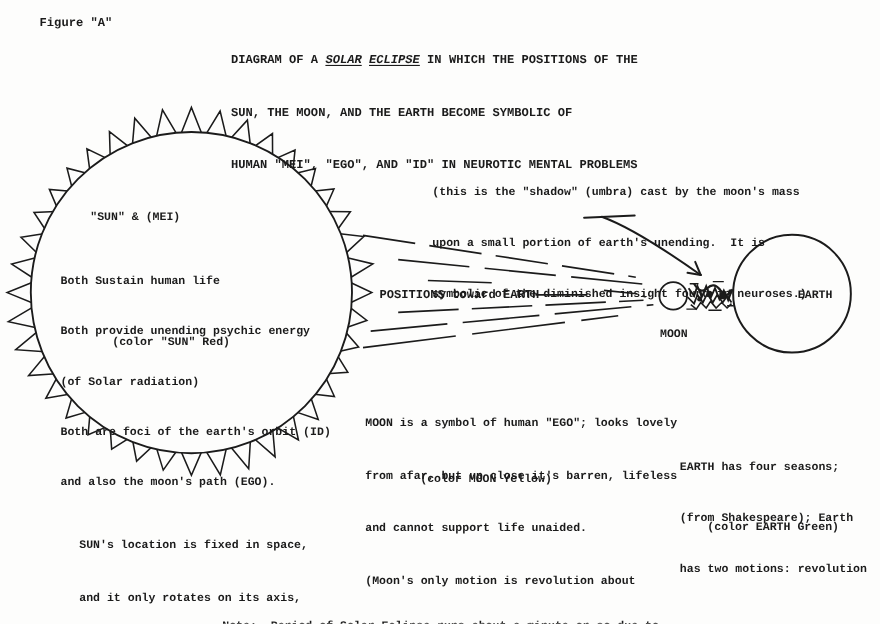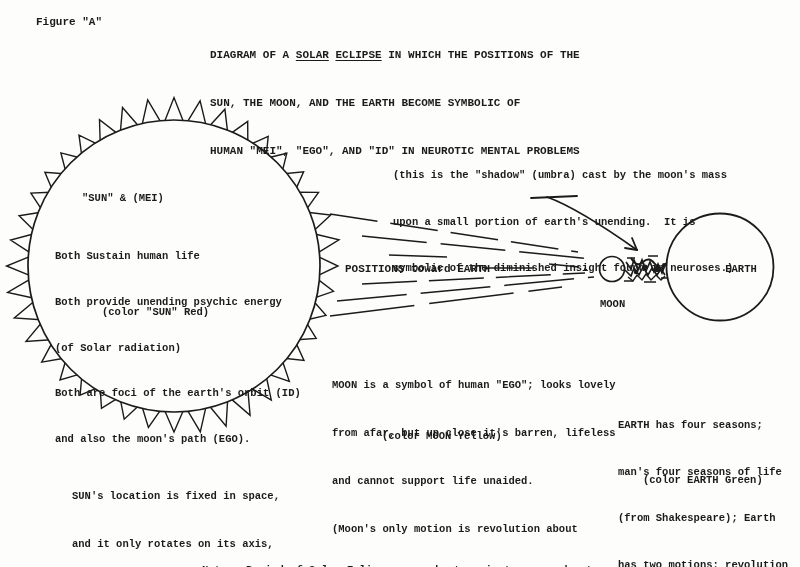--- a/index.html
+++ b/index.html
@@ -8,21 +8,21 @@
     background:#fdfdfc;color:#1b1b1b;
     font-family:"Liberation Mono","DejaVu Sans Mono",monospace;
     font-weight:bold;
   }
   #art{position:absolute;left:0;top:0;}
   .txt{position:absolute;white-space:pre;}
   .t11{font-size:11px;line-height:16px;letter-spacing:0;}
   .t10{font-size:10.5px;line-height:15.5px;}
   .lh15{line-height:15.2px;}
   .lh16{line-height:16px;}
-  .u{text-decoration:underline;text-underline-offset:2px;}
+  .u{text-decoration:underline;text-underline-offset:2px;font-style:italic;}
   .center-x{transform:translateX(-50%);margin-left:21px;}
 </style>
 </head>
 <body>
 
 <svg id="art" width="800" height="567" viewBox="0 0 800 567">
 
   <path id="sun-spikes" d="M317.2,256.1L338.0,266.0L317.2,275.9M316.9,278.6L333.5,291.3L313.8,298.2M313.2,300.8L326.0,315.4L307.1,319.7M306.1,322.2L316.2,338.4L297.1,339.8M295.6,342.1L304.0,360.5L284.0,358.2M282.2,360.2L289.3,381.3L268.2,374.2M266.2,376.0L271.3,400.0L250.1,387.6M247.8,389.1L250.1,415.4L230.2,398.1M227.7,399.1L226.1,426.2L208.8,405.2M206.2,405.8L200.3,431.8L186.6,408.9M183.9,409.2L174.0,432.0L164.1,409.2M161.4,408.9L148.4,427.4L141.8,405.8M139.2,405.2L124.2,419.2L120.3,399.1M117.8,398.1L101.5,408.3L100.2,389.1M97.9,387.6L80.1,395.2L81.8,376.0M79.8,374.2L60.0,380.0L65.8,360.2M64.0,358.2L41.7,362.1L52.4,342.1M50.9,339.8L26.0,341.4L41.9,322.2M40.9,319.7L14.3,317.9L34.8,300.8M34.2,298.2L7.6,292.4L31.1,278.6M30.8,275.9L6.5,266.0L30.8,256.1M31.1,253.4L10.6,240.1L34.2,233.8M34.8,231.2L19.1,215.7L40.9,212.3M41.9,209.8L30.9,193.1L50.9,192.2M52.4,189.9L44.9,172.2L64.0,173.8M65.8,171.8L60.9,152.9L79.8,157.8M81.8,156.0L79.0,135.2L97.9,144.4M100.2,142.9L99.5,119.7L117.8,133.9M120.3,132.9L122.5,107.5L139.2,126.8M141.8,126.2L147.7,99.9L161.4,123.1M164.1,122.8L174.0,97.6L183.9,122.8M186.6,123.1L200.1,100.9L206.2,126.2M208.8,126.8L224.9,109.2L227.7,132.9M230.2,133.9L247.7,121.4L247.8,142.9M250.1,144.4L268.2,136.3L266.2,156.0M268.2,157.8L286.8,153.2L282.2,171.8M284.0,173.8L303.6,171.8L295.6,189.9M297.1,192.2L318.5,192.4L306.1,209.8M307.1,212.3L330.7,215.1L313.2,231.2M313.8,233.8L339.0,239.9L316.9,253.4" fill="#fdfdfc" stroke="#1b1b1b" stroke-width="1.4" stroke-linejoin="miter"></path>
 
   <circle cx="174" cy="266" r="146" fill="#fdfdfc" stroke="#1b1b1b" stroke-width="1.7"></circle>
@@ -100,21 +100,20 @@
   <div>from afar, but up close it's barren, lifeless</div>
   <div>and cannot support life unaided.</div>
   <div>(Moon's only motion is revolution about</div>
   
 </div>
 
 <div class="txt t10" style="left:382px;top:429px;">(color MOON Yellow)</div>
 
 <div class="txt t10" style="left:618px;top:387px;">
   <div>EARTH has four seasons;</div>
-  <div>man's four seasons of life</div>
   <div>(from Shakespeare); Earth</div>
   <div>has two motions: revolution</div>
   
 </div>
 
 <div class="txt t10" style="left:643px;top:473px;text-align:right;">(color EARTH Green)</div>
 
 <div class="txt t10 lh16" style="left:72px;top:456px;">
   <div>SUN's location is fixed in space,</div>
   <div>and it only rotates on its axis,</div>

